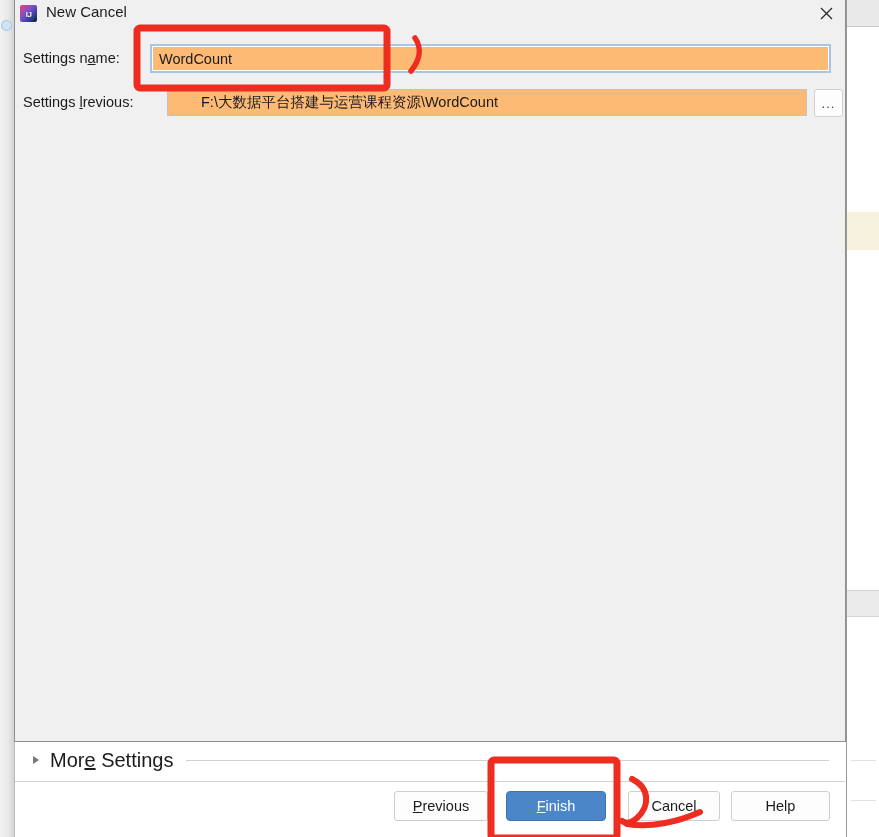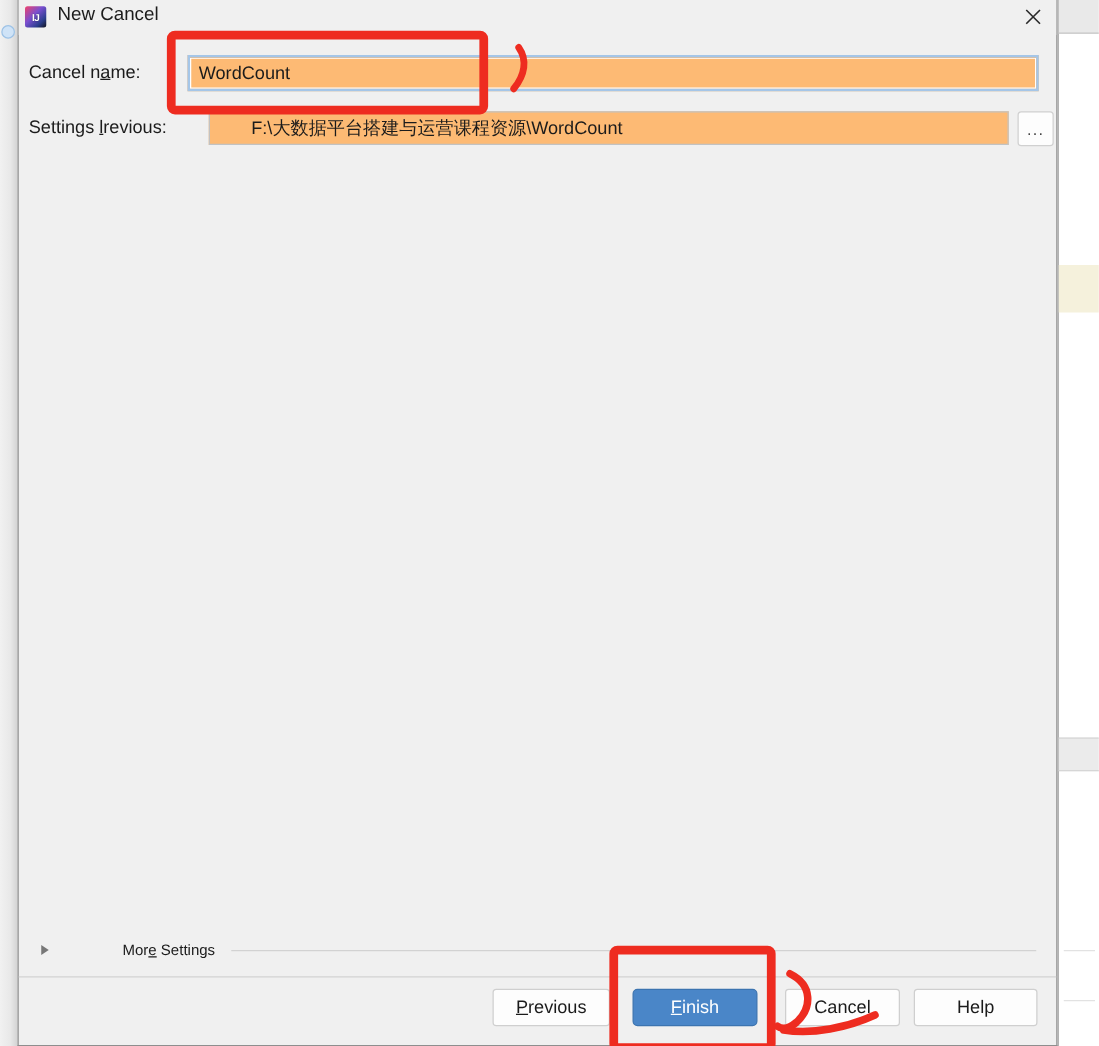--- a/index.html
+++ b/index.html
@@ -70,21 +70,21 @@
     width: 25px;
     height: 1px;
     background: #e2e2e2;
   }
 
   
   #dialog {
     position: absolute;
     left: 14px; top: 0;
     width: 832px;
-    height: 837px;
+    height: 742px;
     background: #f0f0f0;
     border: 1px solid #8e8e8e;
     border-top: none;
     box-sizing: border-box;
     z-index: 5;
   }
 
   .titlebar {
     position: relative;
     height: 28px;
@@ -186,24 +186,23 @@
     cursor: default;
   }
   .tri {
     width: 0; height: 0;
     border-left: 6px solid #777;
     border-top: 4.5px solid transparent;
     border-bottom: 4.5px solid transparent;
     margin-right: 11px;
   }
   #more-settings .ms-label {
-    font-size: 12px;
+    font-size: 20px;
     color: #1b1b1b;
     white-space: nowrap;
-    margin-left: 48px;
   }
   .ms-line {
     flex: 1;
     height: 1px;
     background: #d2d2d2;
     margin-left: 13px;
   }
 
   
   .footer-sep {
@@ -267,21 +266,21 @@
       <span class="ij">IJ</span>
     </div>
     <div class="title-text">New Cancel</div>
     <div class="close-btn">
       <svg width="13" height="13" viewBox="0 0 13 13" aria-hidden="true">
         <path d="M1 1 L12 12 M12 1 L1 12" stroke="#2b2b2b" stroke-width="1.3" fill="none"></path>
       </svg>
     </div>
   </div>
 
-  <div class="form-label" style="left:8px; top:50px;"><span>Cancel n</span><span class="mn">a</span><span>me:</span></div>
+  <div class="form-label" style="left:8px; top:50px;"><span>Settings n</span><span class="mn">a</span><span>me:</span></div>
   <input id="project-name-input" class="text-input" type="text" value="WordCount" style="">
 
   <div class="form-label" style="left:8px; top:94px;"><span>Settings </span><span class="mn">l</span><span>revious:</span></div>
   <input id="project-location-input" class="text-input" type="text" value="F:\大数据平台搭建与运营课程资源\WordCount" style="">
   <div class="browse-btn">...</div>
 
   <div id="more-settings">
     <span class="tri"></span>
     <span class="ms-label"><span>Mor</span><span class="mn">e</span><span> Settings</span></span>
     <span class="ms-line"></span>

